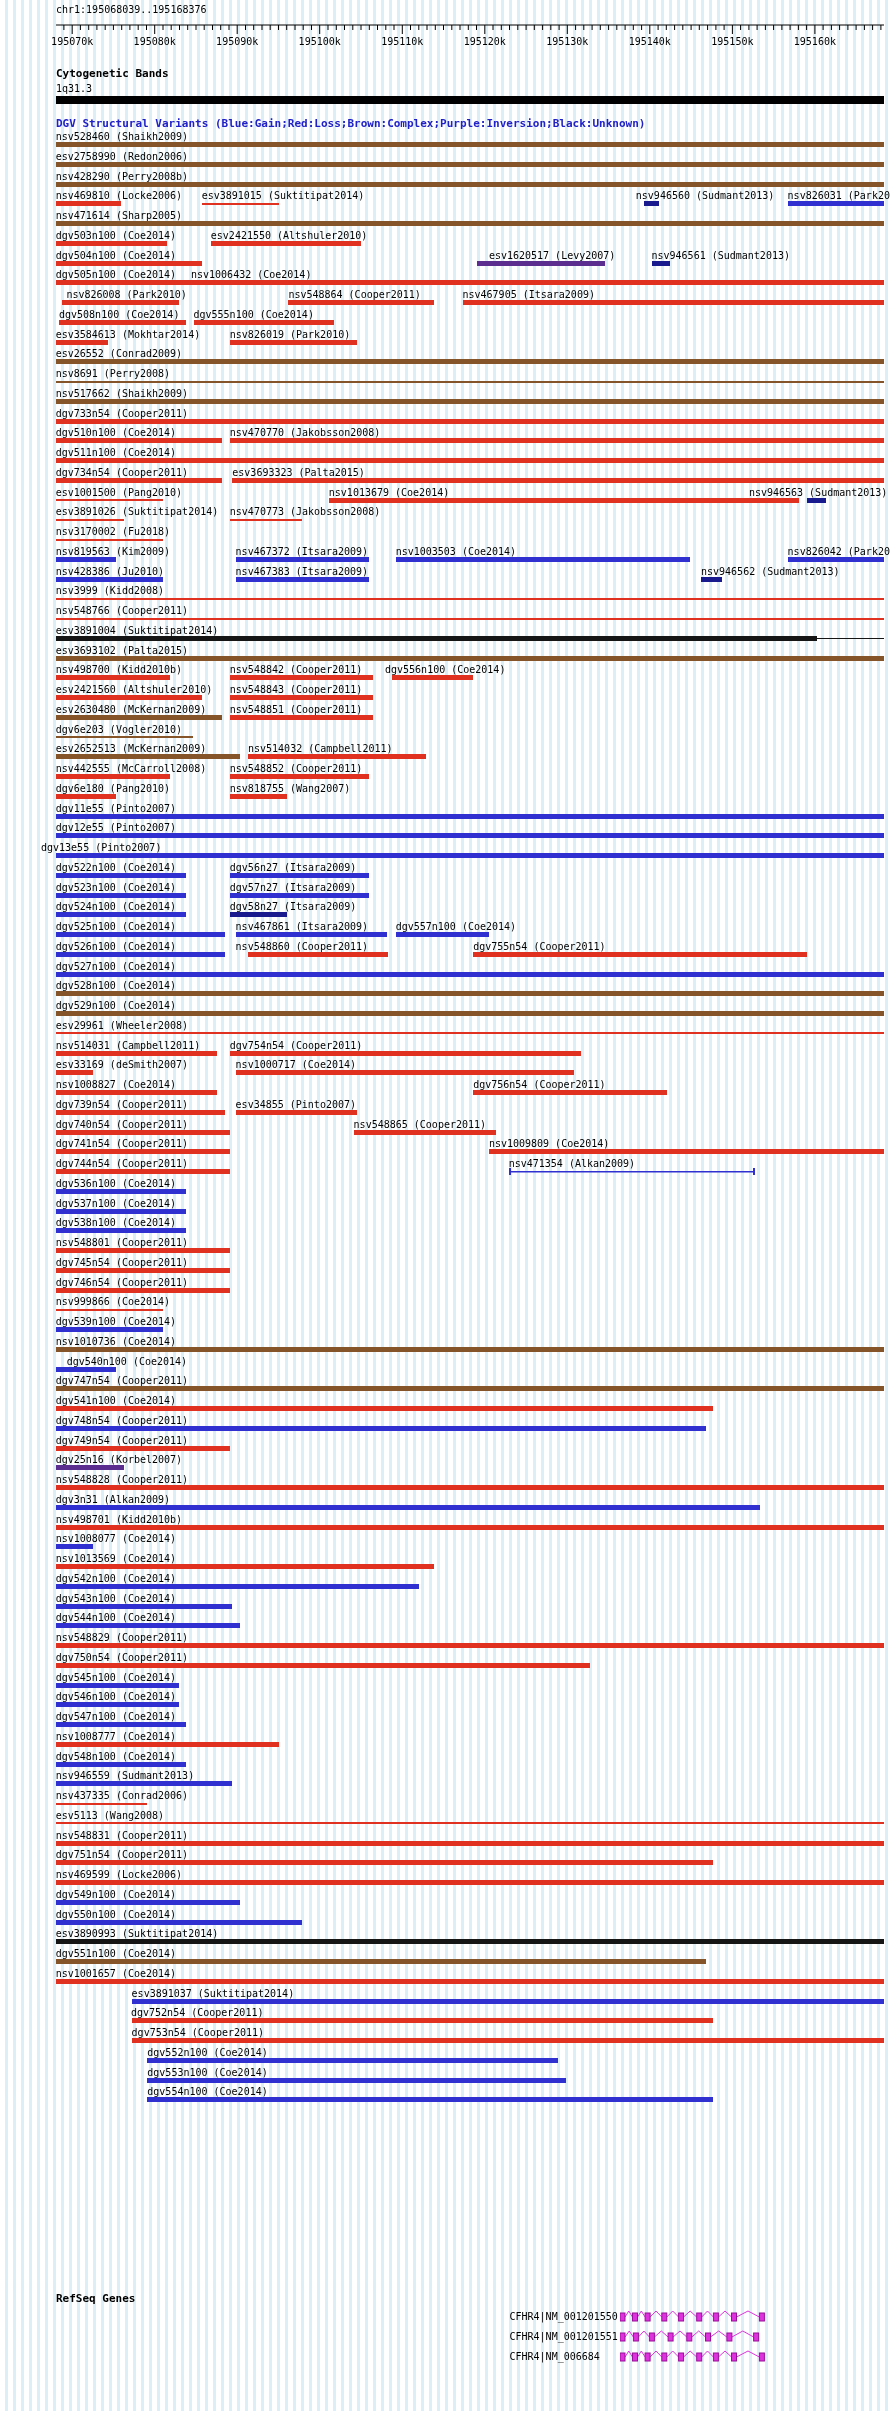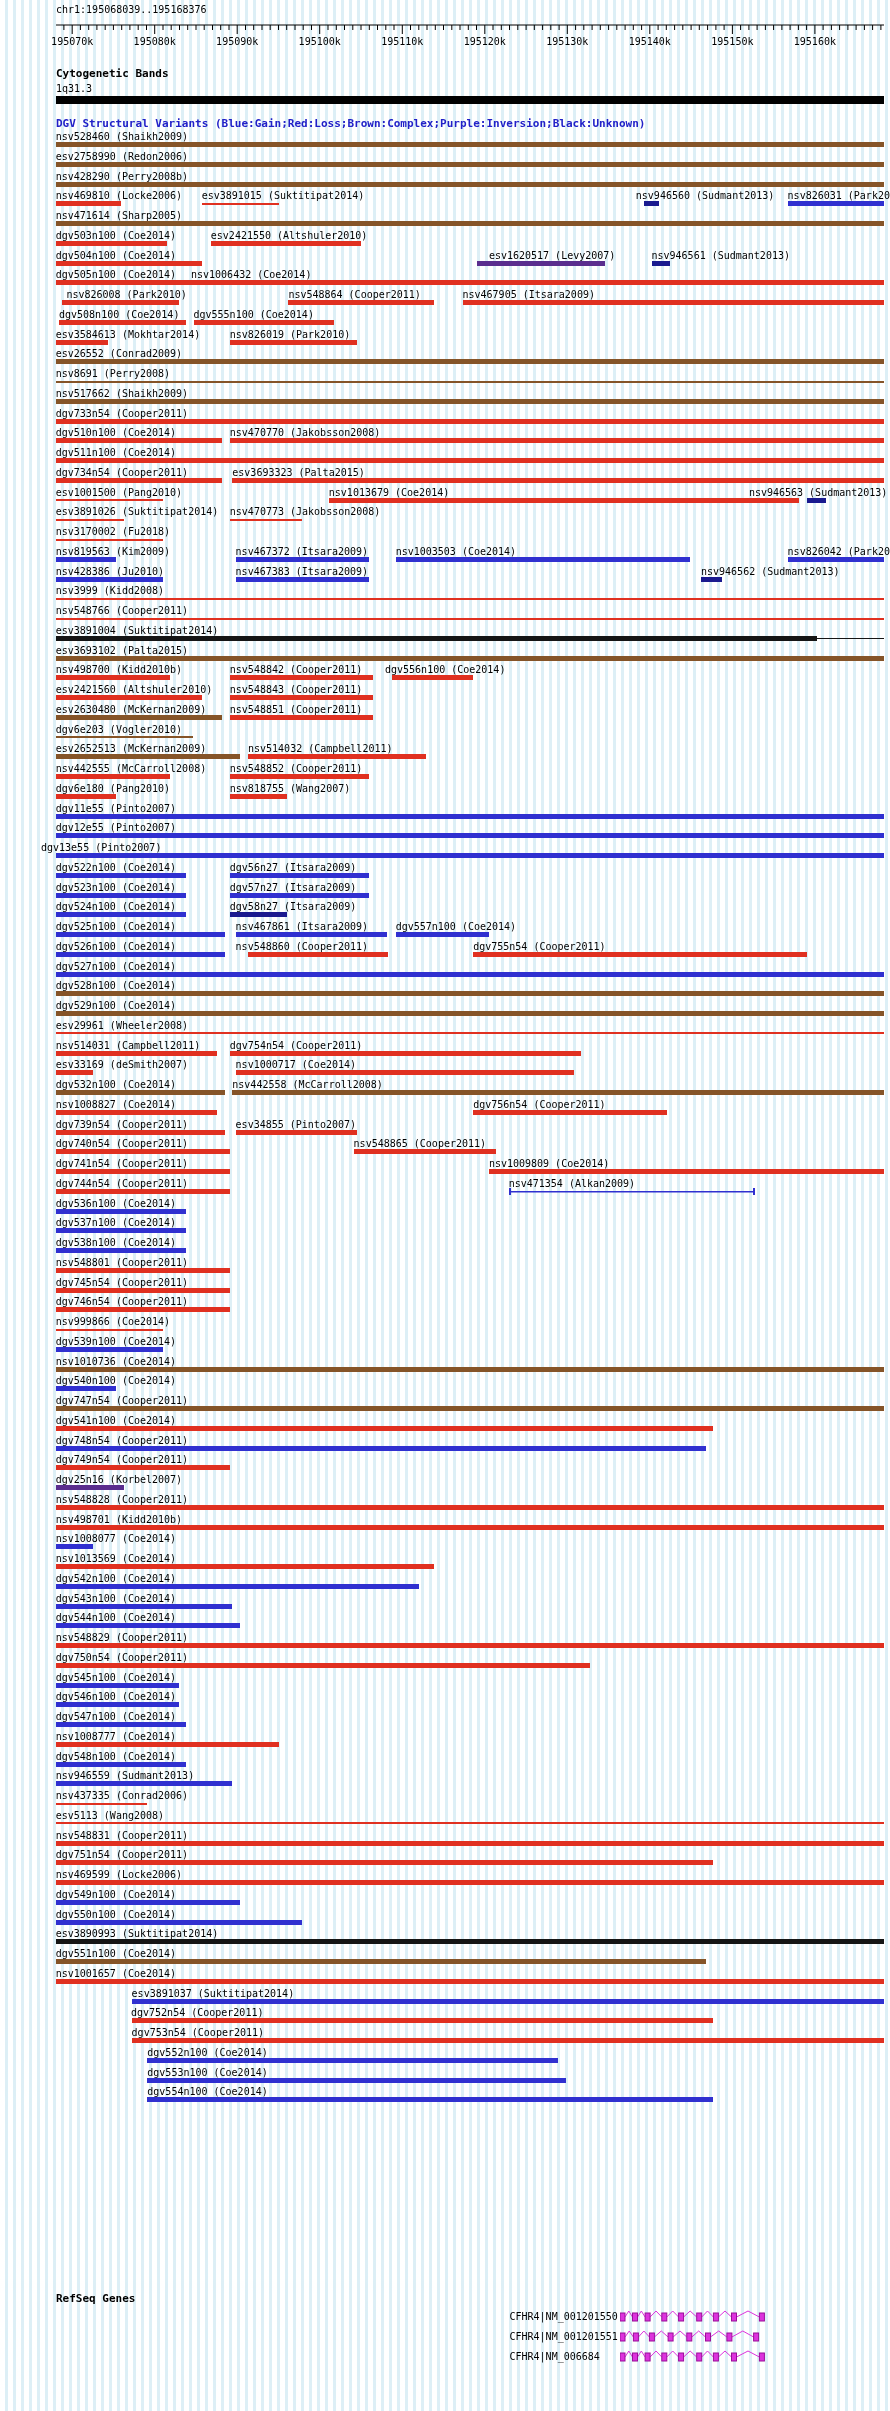--- a/index.html
+++ b/index.html
@@ -415,26 +415,20 @@
         <div class="vlabel" style="left: 229.8px;">dgv754n54 (Cooper2011)</div>
         <div class="vbar" style="left: 229.8px; width: 351.5px; background: rgb(224, 48, 32);"></div>
       </div>
       <div class="vrow">
         <div class="vlabel" style="left: 55.7px;">esv33169 (deSmith2007)</div>
         <div class="vbar" style="left: 55.7px; width: 37.1px; background: rgb(224, 48, 32);"></div>
         <div class="vlabel" style="left: 235.6px;">nsv1000717 (Coe2014)</div>
         <div class="vbar" style="left: 235.6px; width: 338.3px; background: rgb(224, 48, 32);"></div>
       </div>
       <div class="vrow">
-        <div class="vlabel" style="left: 55.7px;">dgv532n100 (Coe2014)</div>
-        <div class="vbar" style="left: 55.7px; width: 169.2px; background: rgb(133, 84, 40);"></div>
-        <div class="vlabel" style="left: 232.3px;">nsv442558 (McCarroll2008)</div>
-        <div class="vbar" style="left: 232.3px; width: 651.9px; background: rgb(133, 84, 40);"></div>
-      </div>
-      <div class="vrow">
         <div class="vlabel" style="left: 55.7px;">nsv1008827 (Coe2014)</div>
         <div class="vbar" style="left: 55.7px; width: 161.7px; background: rgb(224, 48, 32);"></div>
         <div class="vlabel" style="left: 473.2px;">dgv756n54 (Cooper2011)</div>
         <div class="vbar" style="left: 473.2px; width: 193.9px; background: rgb(224, 48, 32);"></div>
       </div>
       <div class="vrow">
         <div class="vlabel" style="left: 55.7px;">dgv739n54 (Cooper2011)</div>
         <div class="vbar" style="left: 55.7px; width: 169.2px; background: rgb(224, 48, 32);"></div>
         <div class="vlabel" style="left: 235.6px;">esv34855 (Pinto2007)</div>
         <div class="vbar" style="left: 235.6px; width: 121.3px; background: rgb(224, 48, 32);"></div>
@@ -487,21 +481,21 @@
       </div>
       <div class="vrow">
         <div class="vlabel" style="left: 55.7px;">dgv539n100 (Coe2014)</div>
         <div class="vbar" style="left: 55.7px; width: 107.3px; background: rgb(48, 48, 208);"></div>
       </div>
       <div class="vrow">
         <div class="vlabel" style="left: 55.7px;">nsv1010736 (Coe2014)</div>
         <div class="vbar" style="left: 55.7px; width: 828.5px; background: rgb(133, 84, 40);"></div>
       </div>
       <div class="vrow">
-        <div class="vlabel" style="left: 55.7px;">dgv540n100 (Coe2014)</div>
+        <div class="vlabel" style="left: 55.7px; padding-left: 11px;">dgv540n100 (Coe2014)</div>
         <div class="vbar" style="left: 55.7px; width: 60.2px; background: rgb(48, 48, 208);"></div>
       </div>
       <div class="vrow">
         <div class="vlabel" style="left: 55.7px;">dgv747n54 (Cooper2011)</div>
         <div class="vbar" style="left: 55.7px; width: 828.5px; background: rgb(133, 84, 40);"></div>
       </div>
       <div class="vrow">
         <div class="vlabel" style="left: 55.7px;">dgv541n100 (Coe2014)</div>
         <div class="vbar" style="left: 55.7px; width: 657.7px; background: rgb(224, 48, 32);"></div>
       </div>
@@ -513,20 +507,24 @@
         <div class="vlabel" style="left: 55.7px;">dgv749n54 (Cooper2011)</div>
         <div class="vbar" style="left: 55.7px; width: 174.1px; background: rgb(224, 48, 32);"></div>
       </div>
       <div class="vrow">
         <div class="vlabel" style="left: 55.7px;">dgv25n16 (Korbel2007)</div>
         <div class="vbar" style="left: 55.7px; width: 68.5px; background: rgb(90, 45, 142);"></div>
       </div>
       <div class="vrow">
         <div class="vlabel" style="left: 55.7px;">nsv548828 (Cooper2011)</div>
         <div class="vbar" style="left: 55.7px; width: 828.5px; background: rgb(224, 48, 32);"></div>
+      </div>
+      <div class="vrow">
+        <div class="vlabel" style="left: 55.7px;">dgv3n31 (Alkan2009)</div>
+        <div class="vbar" style="left: 55.7px; width: 704.7px; background: rgb(48, 48, 208);"></div>
       </div>
       <div class="vrow">
         <div class="vlabel" style="left: 55.7px;">nsv498701 (Kidd2010b)</div>
         <div class="vbar" style="left: 55.7px; width: 828.5px; background: rgb(224, 48, 32);"></div>
       </div>
       <div class="vrow">
         <div class="vlabel" style="left: 55.7px;">nsv1008077 (Coe2014)</div>
         <div class="vbar" style="left: 55.7px; width: 37.1px; background: rgb(48, 48, 208);"></div>
       </div>
       <div class="vrow">

